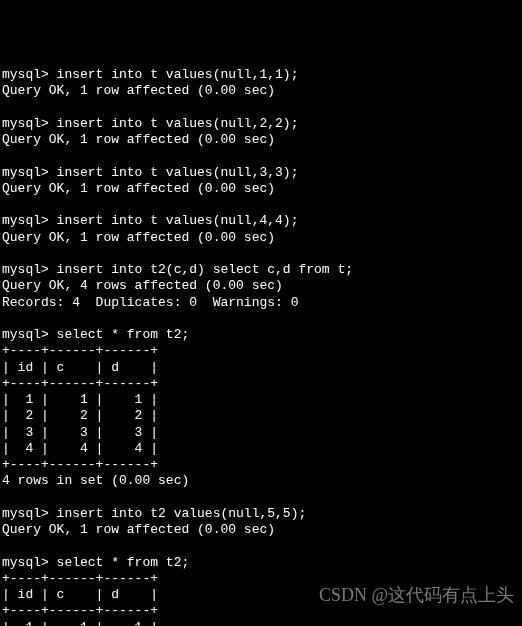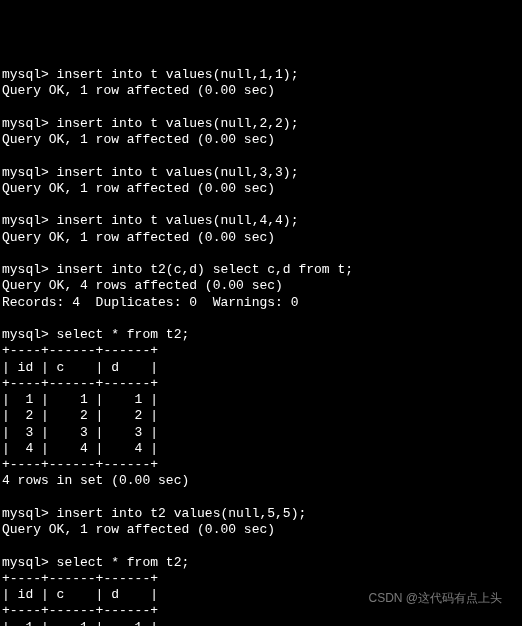--- a/index.html
+++ b/index.html
@@ -15,25 +15,25 @@
       line-height: 1.25;
       padding: 2px;
       width: 522px;
       height: 626px;
       overflow: hidden;
       white-space: pre;
       position: relative;
     }
     .watermark {
       position: absolute;
-      right: 20px;
+      right: 8px;
       bottom: 20px;
       color: rgba(200,200,200,0.6);
-      font-family: Liberation Sans, sans-serif;
-      font-size: 12px;
+      font-family: Liberation Serif, serif;
+      font-size: 18px;
       white-space: nowrap;
     }
   </style>
 </head>
 <body>
 
 
 
 <div id="terminal">mysql&gt; insert into t values(null,1,1);
 Query OK, 1 row affected (0.00 sec)

